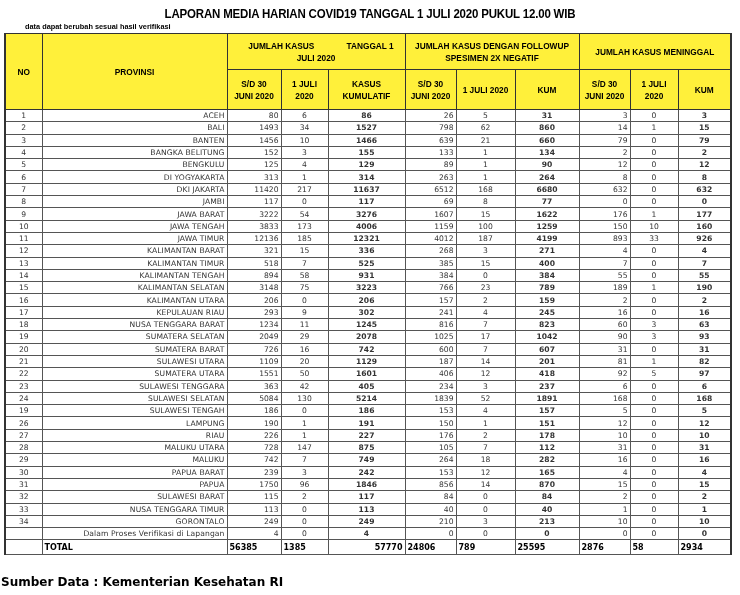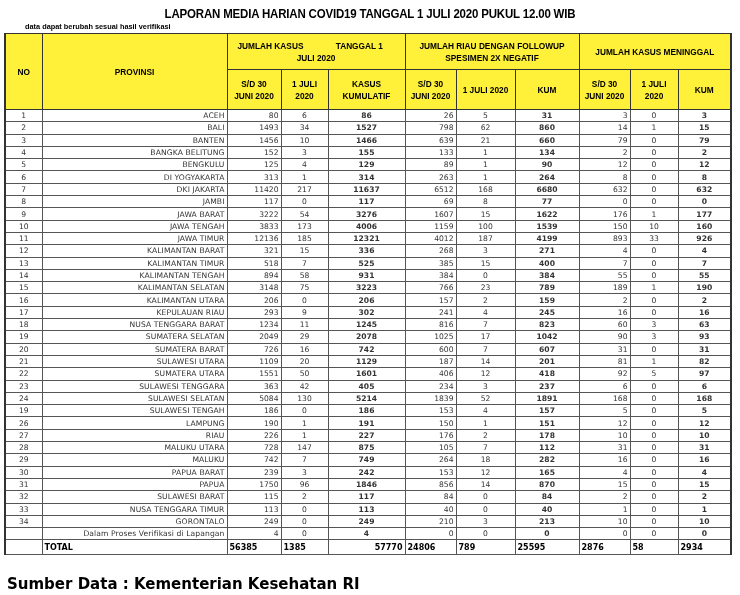--- a/index.html
+++ b/index.html
@@ -12,21 +12,21 @@
   table.report tr.total td { height: 14px; font-weight: bold; color: #000; font-size: 8px; margin-left: 28px; }
   td.no { text-align: center; color: #444; }
   td.prov { text-align: right; letter-spacing: 0.1px; color: #444; }
   td.num { text-align: right; }
   td.mid { text-align: center; color: #666; }
   td.kum { text-align: center; font-weight: bold; color: #000; }
   tr.total td.c { }
   tr.total td.big { font-weight: normal; font-size: 10px; text-align: right; }
   .outer-left { border-left: 2px solid #333 !important; }
   .outer-right { border-right: 2px solid #333 !important; }
-  .source { position: absolute; left: 7px; top: 575px; font-weight: bold; font-size: 15px; font-family: "DejaVu Sans", sans-serif; }
+  .source { position: absolute; left: 1px; top: 575px; font-weight: bold; font-size: 12px; font-family: "DejaVu Sans", sans-serif; }
   th .l1 { display: block; }
 </style>
 </head>
 <body>
 
 <div class="title">LAPORAN MEDIA HARIAN COVID19 TANGGAL 1 JULI 2020 PUKUL 12.00 WIB</div>
 <div class="subtitle">data dapat berubah sesuai hasil verifikasi</div>
 
 <table class="report">
   <colgroup>
@@ -40,25 +40,25 @@
       <col style="width:64px">
       <col style="width:51px">
       <col style="width:48px">
       <col style="width:53px">
   </colgroup>
   <thead>
     <tr style="height:36px">
       <th rowspan="2" class="outer-left">NO</th>
       <th rowspan="2">PROVINSI</th>
       <th colspan="3">
-        <span class="l1" style="text-align:left;padding-left:10px;white-space:pre">JUMLAH KASUS              TANGGAL 1</span>
+        <span class="l1" style="text-align:center;padding-left:10px;white-space:pre">JUMLAH KASUS              TANGGAL 1</span>
         <span class="l1">JULI 2020</span>
       </th>
       <th colspan="3">
-        <span class="l1">JUMLAH RIAU DENGAN FOLLOWUP</span>
+        <span class="l1">JUMLAH KASUS DENGAN FOLLOWUP</span>
         <span class="l1">SPESIMEN 2X NEGATIF</span>
       </th>
       <th colspan="3" class="outer-right">JUMLAH KASUS MENINGGAL</th>
     </tr>
     <tr style="height:40px">
       <th>
           <span class="l1">S/D 30</span>
           <span class="l1">JUNI 2020</span>
         </th>
       <th>
@@ -205,21 +205,21 @@
         <td class="kum outer-right">177</td>
       </tr>
       <tr>
         <td class="no outer-left">10</td>
         <td class="prov">JAWA TENGAH</td>
         <td class="num">3833</td>
         <td class="mid">173</td>
         <td class="kum">4006</td>
         <td class="num">1159</td>
         <td class="mid">100</td>
-        <td class="kum">1539</td>
+        <td class="kum">1259</td>
         <td class="num">150</td>
         <td class="mid">10</td>
         <td class="kum outer-right">160</td>
       </tr>
       <tr>
         <td class="no outer-left">11</td>
         <td class="prov">JAWA TIMUR</td>
         <td class="num">12136</td>
         <td class="mid">185</td>
         <td class="kum">12321</td>

